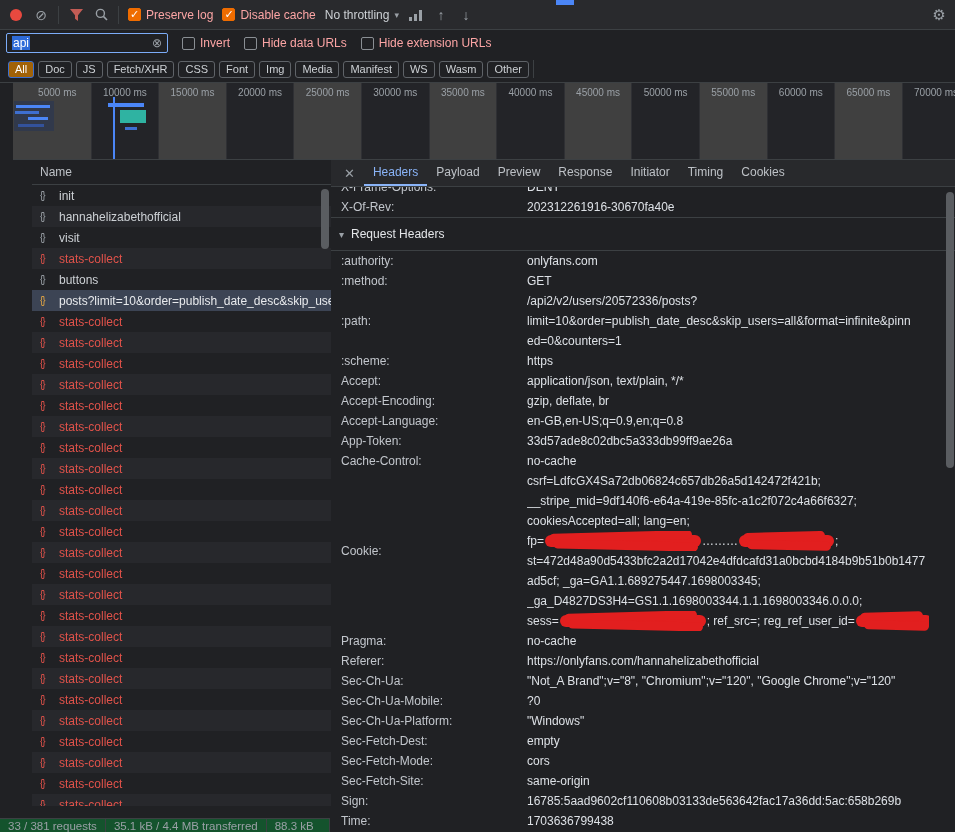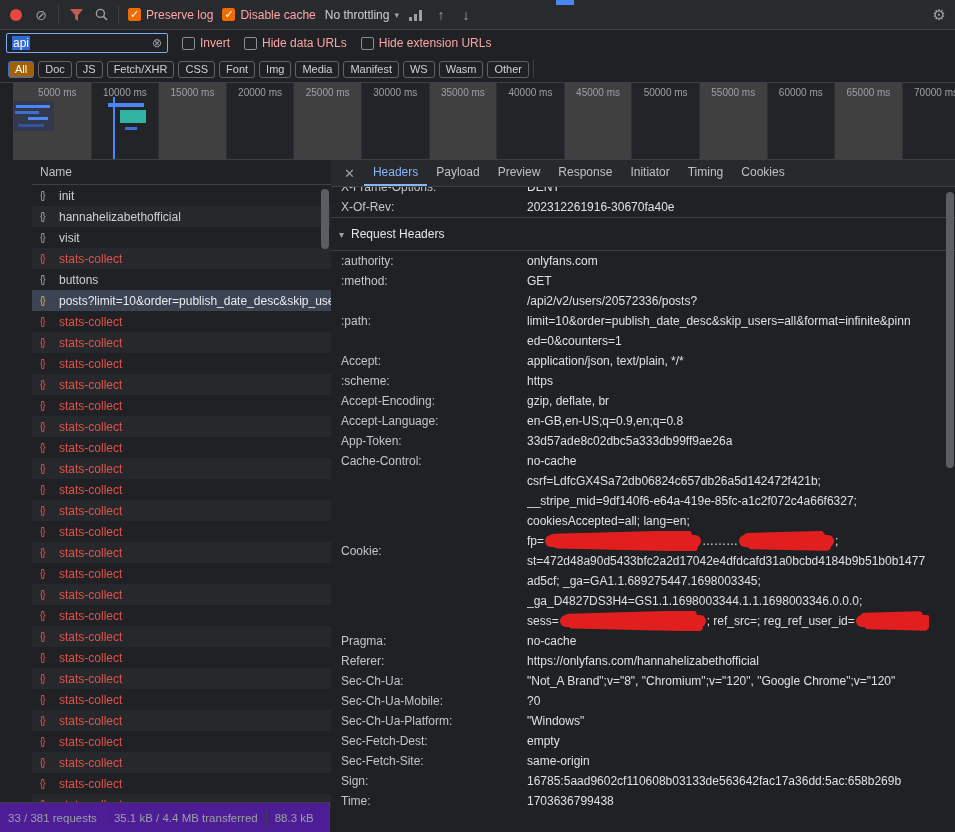--- a/index.html
+++ b/index.html
@@ -81,23 +81,23 @@
   .req-row:nth-of-type(even) { background:#27282c; }
   .req-icon { font-size:10px; color:#9aa0a6; width:13px; flex:none; letter-spacing:-1px; }
   .req-label { white-space:nowrap; overflow:hidden; text-overflow:ellipsis; color:#cdd1d5; flex:1; padding-right:12px; }
   .req-row.error .req-label, .req-row.error .req-icon { color:#e0524a; }
   .req-row.selected { background:#3c4454 !important; }
   .req-row.selected .req-icon { color:#e2a545; }
   .req-row.selected .req-label { color:#e8eaed; }
 
   
   .status {
-    position:absolute; left:0; bottom:0; width:330px; height:30px;
+    position:absolute; left:0; bottom:0; width:330px; height:14px;
     border-top:1px solid #3c4043; border-right:1px solid #3c4043;
-    background:#4c1d95; display:flex; align-items:center; color:#9aa0a6; font-size:11.5px;
+    background:#14532d; display:flex; align-items:center; color:#9aa0a6; font-size:11.5px;
   }
   .status-item { padding:0 8px; border-right:1px solid #3c4043; white-space:nowrap; overflow:hidden; height:16px; line-height:16px; }
   .status-item:last-child { border-right:none; }
 
   
   .right-panel { position:absolute; top:160px; left:331px; right:0; bottom:0; background:#202124; overflow:hidden; }
   .tabs {
     position:absolute; top:0; left:0; right:0; height:27px;
     background:#28292c; border-bottom:1px solid #3c4043;
     display:flex; align-items:stretch; padding-left:4px;
@@ -522,27 +522,27 @@
           <div class="h-row">
             <span class="h-name">:path:</span>
             <span class="h-value">
               <span class="c-line"><span>/api2/v2/users/20572336/posts?</span></span>
               <span class="c-line"><span>limit=10&amp;order=publish_date_desc&amp;skip_users=all&amp;format=infinite&amp;pinn</span></span>
               <span class="c-line"><span>ed=0&amp;counters=1</span></span>
             </span>
           </div>
 
           <div class="h-row">
+            <span class="h-name">:scheme:</span>
+            <span class="h-value">https</span>
+          </div>
+
+          <div class="h-row">
             <span class="h-name">Accept:</span>
             <span class="h-value">application/json, text/plain, */*</span>
-          </div>
-
-          <div class="h-row">
-            <span class="h-name">:scheme:</span>
-            <span class="h-value">https</span>
           </div>
 
           <div class="h-row">
             <span class="h-name">Accept-Encoding:</span>
             <span class="h-value">gzip, deflate, br</span>
           </div>
 
           <div class="h-row">
             <span class="h-name">Accept-Language:</span>
             <span class="h-value">en-GB,en-US;q=0.9,en;q=0.8</span>
@@ -595,20 +595,24 @@
           <div class="h-row">
             <span class="h-name">Sec-Ch-Ua-Platform:</span>
             <span class="h-value">"Windows"</span>
           </div>
 
           <div class="h-row">
             <span class="h-name">Sec-Fetch-Dest:</span>
             <span class="h-value">empty</span>
           </div>
 
+          <div class="h-row">
+            <span class="h-name">Sec-Fetch-Mode:</span>
+            <span class="h-value">cors</span>
+          </div>
 
           <div class="h-row">
             <span class="h-name">Sec-Fetch-Site:</span>
             <span class="h-value">same-origin</span>
           </div>
 
           <div class="h-row">
             <span class="h-name">Sign:</span>
             <span class="h-value">16785:5aad9602cf110608b03133de563642fac17a36dd:5ac:658b269b</span>
           </div>

